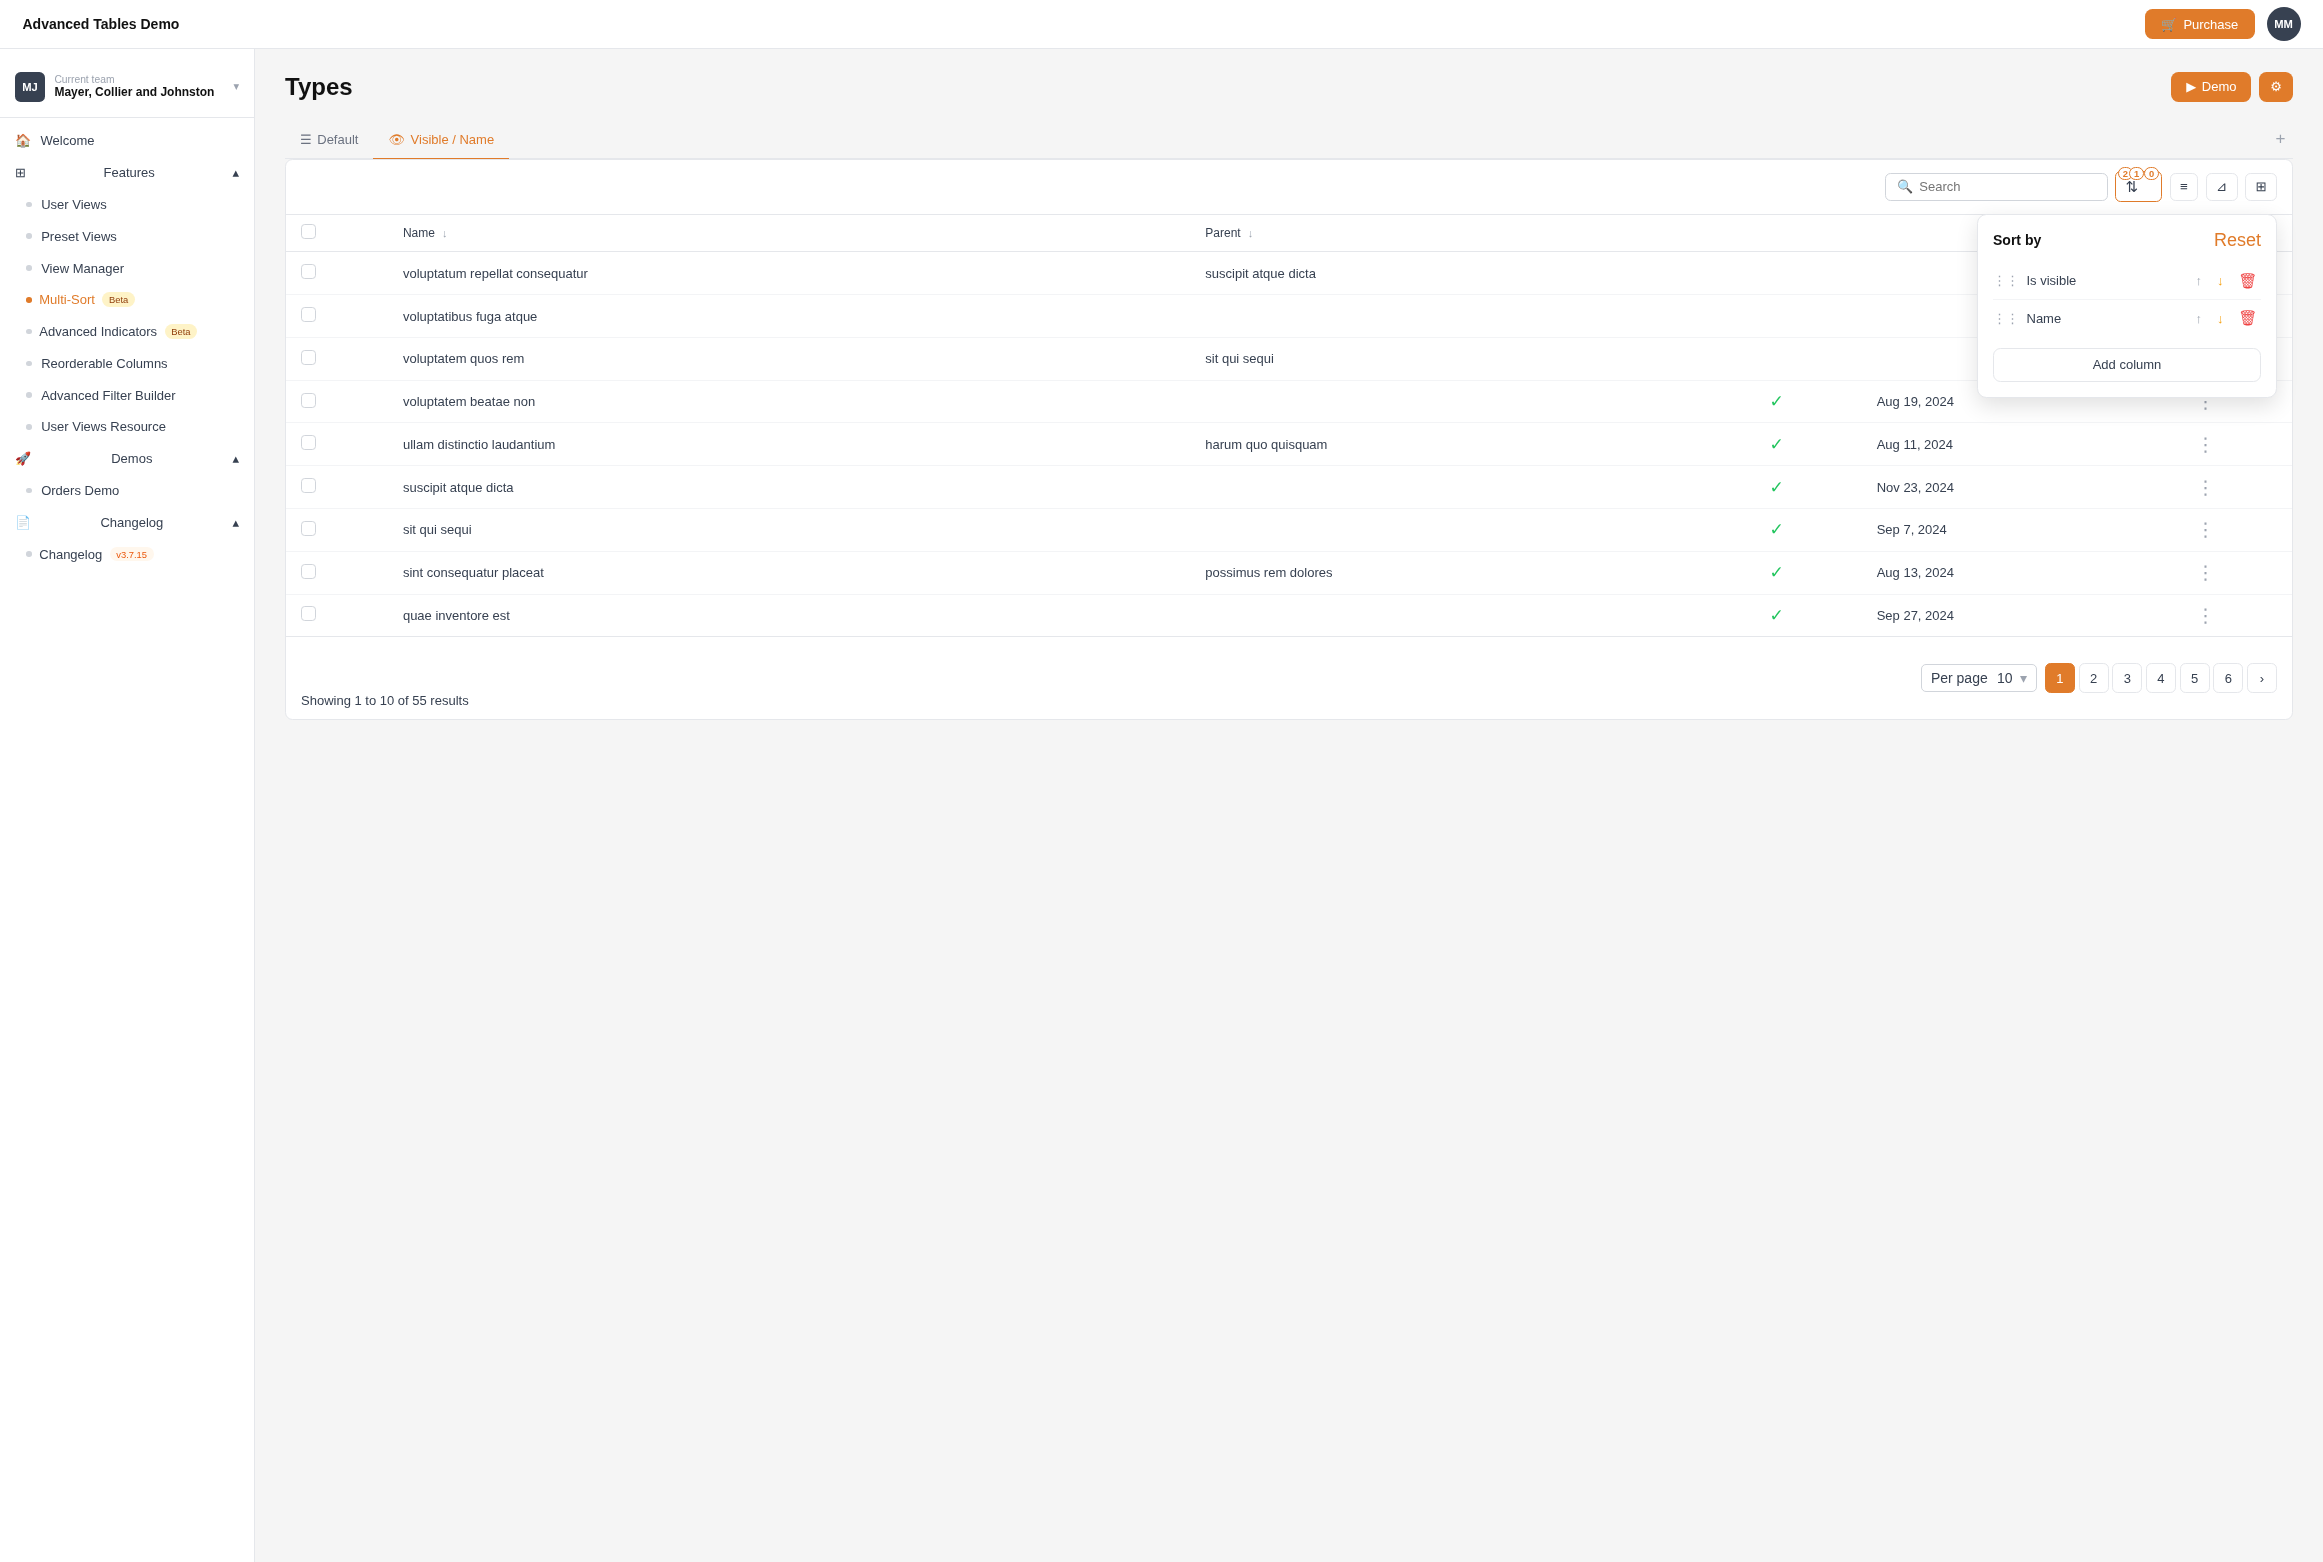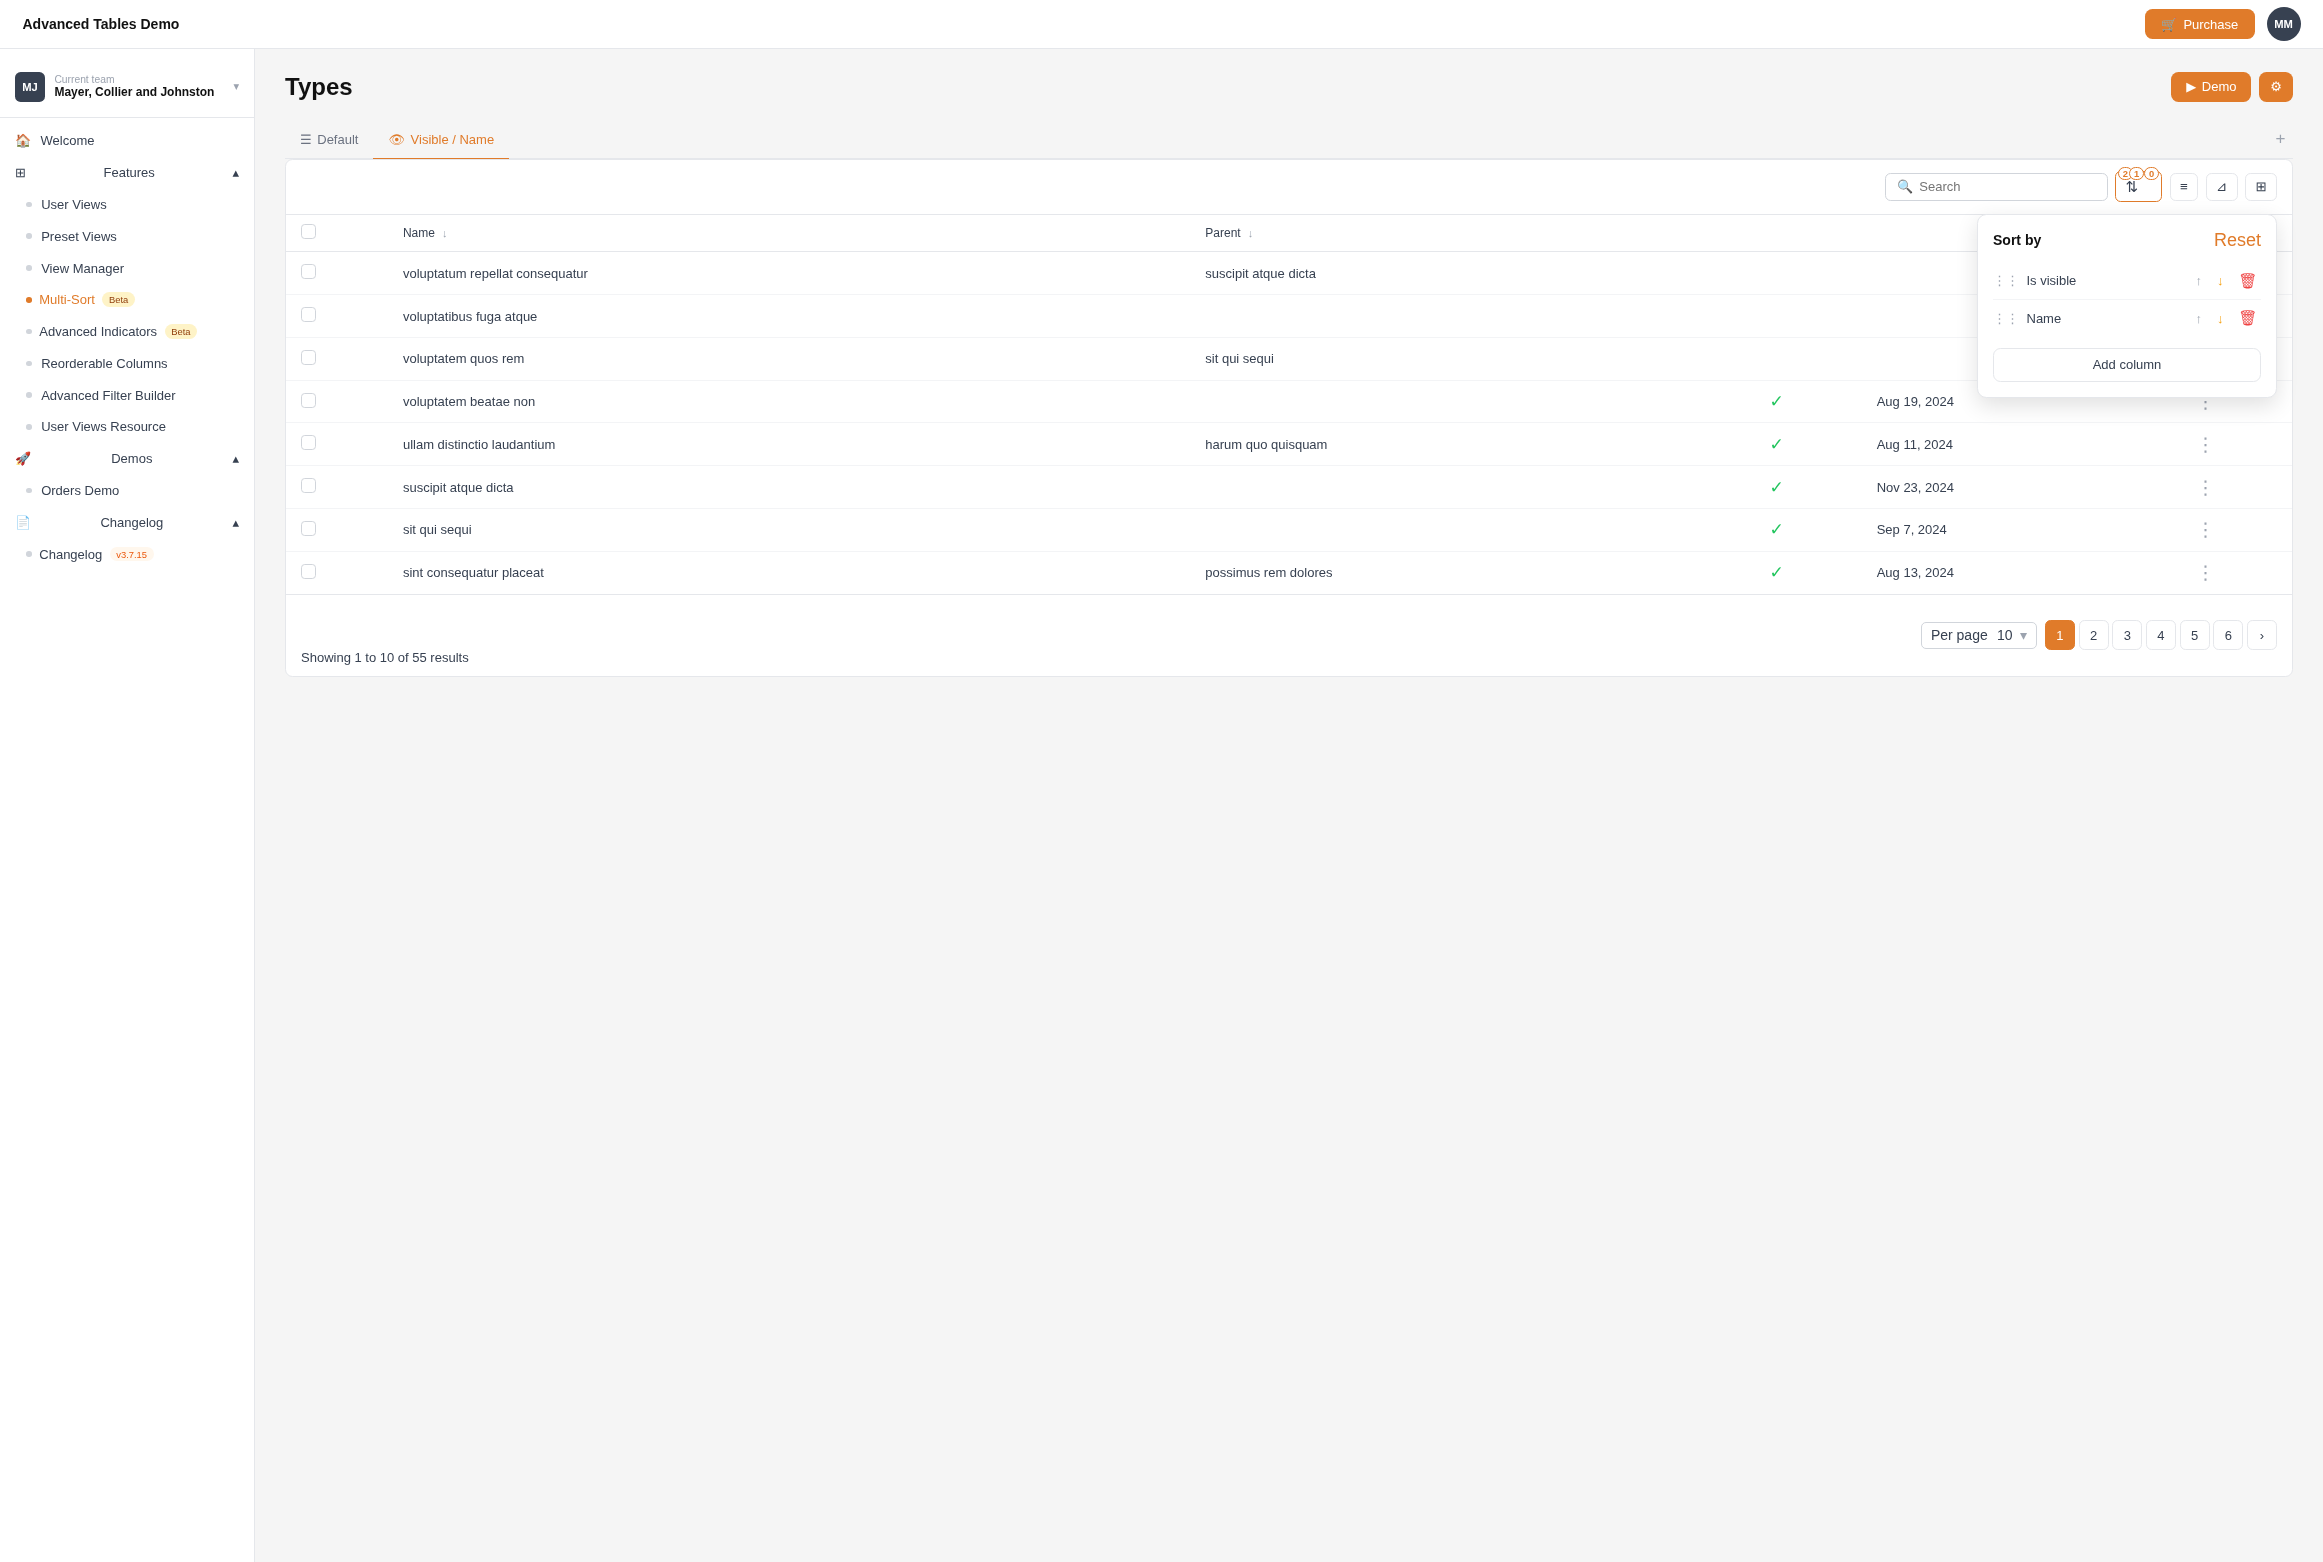--- a/index.html
+++ b/index.html
@@ -491,20 +491,34 @@
       <td class="col-name">sint consequatur placeat</td>
       <td class="col-parent">possimus rem dolores</td>
       <td class="col-visible" style="text-align:center;">
         <span class="check-circle" style="color:#22c55e;font-size:17px;">✓</span>
       </td>
       <td class="col-date">Aug 13, 2024</td>
       <td class="col-actions">
         <span class="row-actions" style="color:#9ca3af;font-size:19px;cursor:pointer;">⋮</span>
       </td>
     </tr>
+            <tr>
+      <td class="col-check">
+        <span class="check-box"></span>
+      </td>
+      <td class="col-name">quae inventore est</td>
+      <td class="col-parent"></td>
+      <td class="col-visible" style="text-align:center;">
+        <span class="check-circle" style="color:#22c55e;font-size:17px;">✓</span>
+      </td>
+      <td class="col-date">Sep 27, 2024</td>
+      <td class="col-actions">
+        <span class="row-actions" style="color:#9ca3af;font-size:19px;cursor:pointer;">⋮</span>
+      </td>
+    </tr>
           </tbody>
       </table>
 
       <div class="pagination">
         <span class="pagination-info">Showing 1 to 10 of 55 results</span>
         <div class="pagination-right">
           <div class="per-page-select">
             <span>Per page</span>
             <span style="margin-left:5.6px;font-weight:500;">10</span>
             <span style="margin-left:3.7px;color:#9ca3af;">▾</span>

